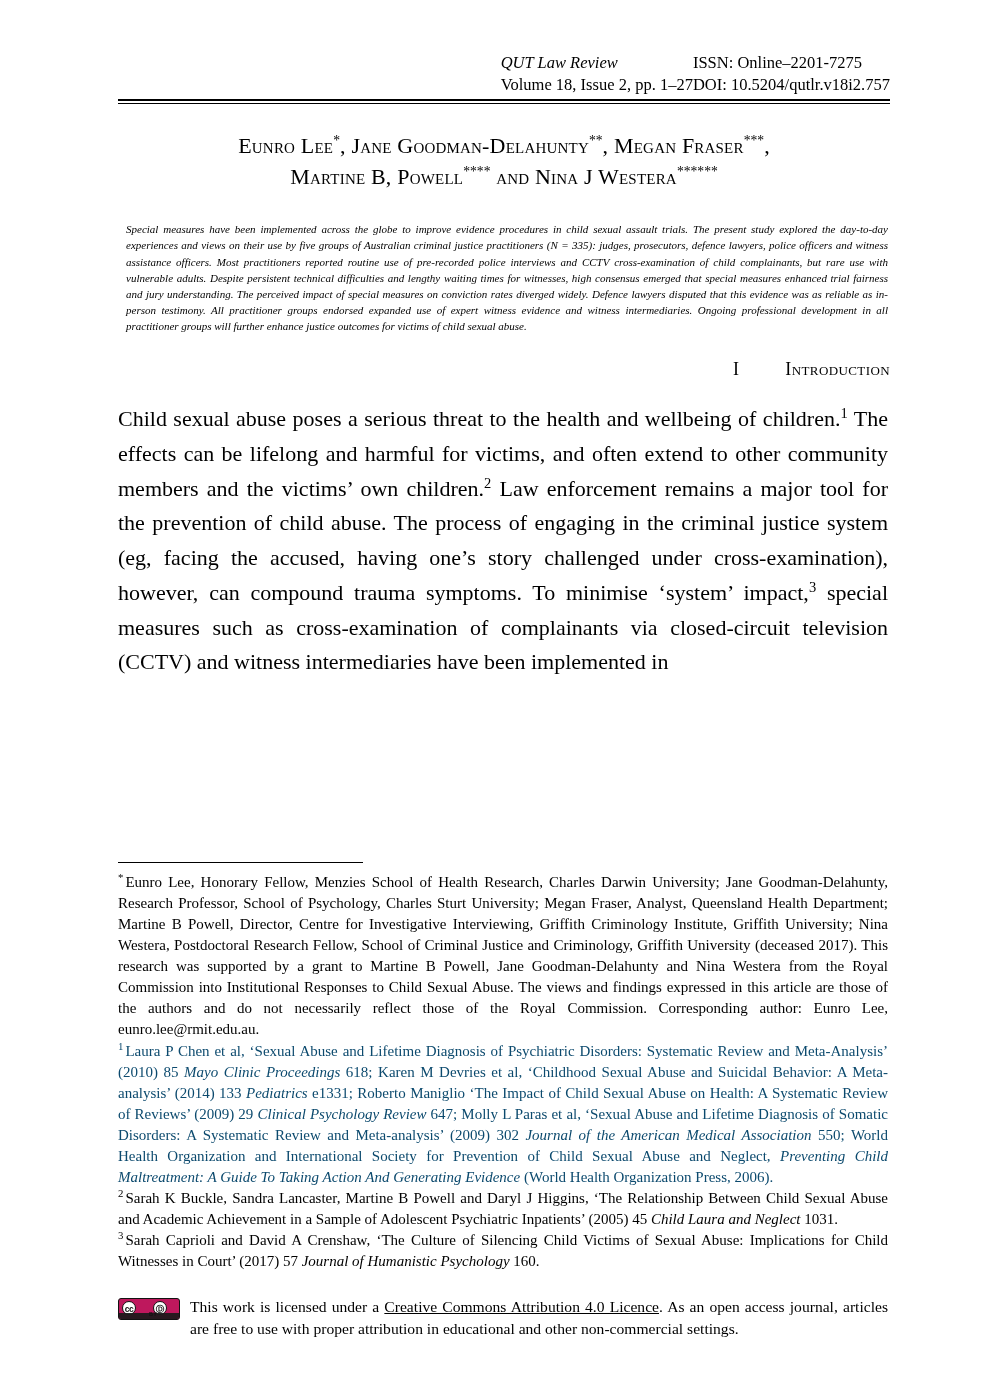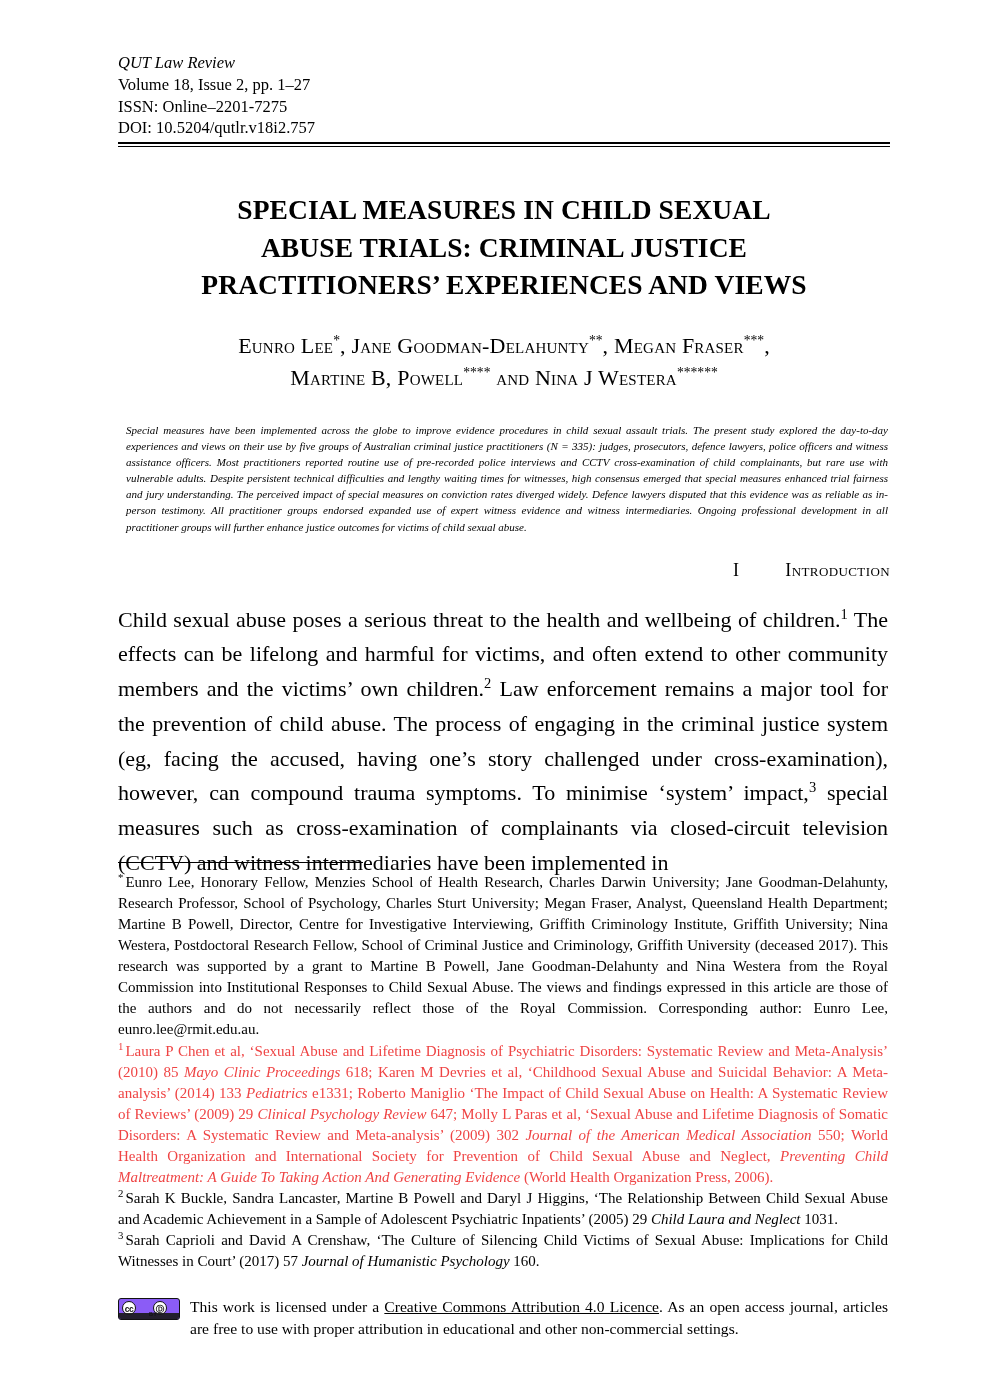--- a/index.html
+++ b/index.html
@@ -24,21 +24,20 @@
   }
 
   
   .running-head {
     display: flex;
     justify-content: flex-end;
     align-items: flex-start;
     font-size: 16.5px;
     line-height: 1.32;
     padding-bottom: 3px;
-    flex-direction: column;
   }
   .rh-left, .rh-right {
     white-space: nowrap;
   }
   .rh-journal {
     font-style: italic;
   }
   .rh-line2 { }
   .header-rule {
     border-top: 2.2px solid #000;
@@ -140,39 +139,39 @@
     text-justify: inter-word;
     margin-bottom: 0px;
   }
   .fn sup.fnmark {
     font-size: 0.72em;
     vertical-align: super;
     line-height: 0;
     margin-right: 2px;
   }
   .fn i, .fn em { font-style: italic; }
-  .fn-linked { color: #ef4444; }
+  .fn-linked { color: #0c4a6e; }
 
   
   .licence {
     position: absolute;
     left: 118px;
     top: 1296px;
     width: 770px;
     font-size: 15.6px;
     line-height: 1.43;
     text-align: justify;
     text-justify: inter-word;
   }
   .cc-badge {
     float: left;
     width: 62px;
     height: 22px;
     margin: 2px 10px 0 0;
-    background: #8b5cf6;
+    background: #be185d;
     border: 1.4px solid #121212;
     border-radius: 3px;
     position: relative;
     box-sizing: border-box;
   }
   .cc-badge .cc-circle,
   .cc-badge .by-circle {
     position: absolute;
     top: 2px;
     width: 14px;
@@ -222,25 +221,20 @@
       <div class="rh-journal">QUT Law Review</div>
       <div class="rh-line2">Volume 18, Issue 2, pp. 1–27</div>
     </div>
     <div class="rh-right">
       <div>ISSN: Online–2201-7275</div>
       <div>DOI: 10.5204/qutlr.v18i2.757</div>
     </div>
   </div>
   <div class="header-rule"></div>
 
-  <h1 class="title">
-    <span class="title-line">SPECIAL MEASURES IN CHILD SEXUAL</span>
-    <span class="title-line">ABUSE TRIALS: CRIMINAL JUSTICE</span>
-    <span class="title-line">PRACTITIONERS’ EXPERIENCES AND VIEWS</span>
-  </h1>
 
   <div class="authors">
     <span class="author-line"><span>Eunro Lee</span><sup>*</sup><span>, Jane Goodman-Delahunty</span><sup>**</sup><span>, Megan Fraser</span><sup>***</sup><span>,</span></span>
     <span class="author-line"><span>Martine B, Powell</span><sup>****</sup><span> and Nina J Westera</span><sup>******</sup></span>
   </div>
 
   <div class="abstract">Special measures have been implemented across the globe to improve evidence procedures in child sexual assault trials. The present study explored the day-to-day experiences and views on their use by five groups of Australian criminal justice practitioners (N = 335): judges, prosecutors, defence lawyers, police officers and witness assistance officers. Most practitioners reported routine use of pre-recorded police interviews and CCTV cross-examination of child complainants, but rare use with vulnerable adults. Despite persistent technical difficulties and lengthy waiting times for witnesses, high consensus emerged that special measures enhanced trial fairness and jury understanding. The perceived impact of special measures on conviction rates diverged widely. Defence lawyers disputed that this evidence was as reliable as in-person testimony. All practitioner groups endorsed expanded use of expert witness evidence and witness intermediaries. Ongoing professional development in all practitioner groups will further enhance justice outcomes for victims of child sexual abuse.</div>
 
   <div class="section-heading">
     <span class="sec-num">I</span><span class="sec-title">Introduction</span>
@@ -248,21 +242,21 @@
 
   <div class="body-text"><span>Child sexual abuse poses a serious threat to the health and wellbeing of children.</span><sup>1</sup><span> The effects can be lifelong and harmful for victims, and often extend to other community members and the victims’ own children.</span><sup>2</sup><span> Law enforcement remains a major tool for the prevention of child abuse. The process of engaging in the criminal justice system (eg, facing the accused, having one’s story challenged under cross-examination), however, can compound trauma symptoms. To minimise ‘system’ impact,</span><sup>3</sup><span> special measures such as cross-examination of complainants via closed-circuit television (CCTV) and witness intermediaries have been implemented in</span></div>
 
   <div class="footnote-area">
     <div class="fn-rule"></div>
 
     <div class="fn"><sup class="fnmark">*</sup><span>Eunro Lee, Honorary Fellow, Menzies School of Health Research, Charles Darwin University;  Jane Goodman-Delahunty, Research Professor, School of Psychology, Charles Sturt University; Megan Fraser, Analyst, Queensland Health Department; Martine B Powell, Director, Centre for Investigative Interviewing, Griffith Criminology Institute, Griffith University; Nina Westera, Postdoctoral Research Fellow, School of Criminal Justice and Criminology, Griffith University (deceased 2017). This research was supported by a grant to Martine B Powell, Jane Goodman-Delahunty and Nina Westera from the Royal Commission into Institutional Responses to Child Sexual Abuse. The views and findings expressed in this article are those of the authors and do not necessarily reflect those of the Royal Commission. Corresponding author: Eunro Lee, eunro.lee@rmit.edu.au.</span></div>
 
     <div class="fn fn-linked"><sup class="fnmark">1</sup><span>Laura P Chen et al, ‘Sexual Abuse and Lifetime Diagnosis of Psychiatric Disorders: Systematic Review and Meta-Analysis’ (2010) 85 </span><i>Mayo Clinic Proceedings</i><span> 618; Karen M Devries et al, ‘Childhood Sexual Abuse and Suicidal Behavior: A Meta-analysis’ (2014) 133 </span><i>Pediatrics</i><span> e1331; Roberto Maniglio ‘The Impact of Child Sexual Abuse on Health: A Systematic Review of Reviews’ (2009) 29 </span><i>Clinical Psychology Review</i><span> 647; Molly L Paras et al, ‘Sexual Abuse and Lifetime Diagnosis of Somatic Disorders: A Systematic Review and Meta-analysis’ (2009) 302 </span><i>Journal of the American Medical Association</i><span> 550; World Health Organization and International Society for Prevention of Child Sexual Abuse and Neglect, </span><i>Preventing Child Maltreatment: A Guide To Taking Action And Generating Evidence</i><span> (World Health Organization Press, 2006).</span></div>
 
-    <div class="fn"><sup class="fnmark">2</sup><span>Sarah K Buckle, Sandra Lancaster, Martine B Powell and Daryl J Higgins, ‘The Relationship Between Child Sexual Abuse and Academic Achievement in a Sample of Adolescent Psychiatric Inpatients’ (2005) 29 </span><i>Child Laura and Neglect</i><span> 1031.</span></div>
+    <div class="fn"><sup class="fnmark">2</sup><span>Sarah K Buckle, Sandra Lancaster, Martine B Powell and Daryl J Higgins, ‘The Relationship Between Child Sexual Abuse and Academic Achievement in a Sample of Adolescent Psychiatric Inpatients’ (2005) 45 </span><i>Child Laura and Neglect</i><span> 1031.</span></div>
 
     <div class="fn"><sup class="fnmark">3</sup><span>Sarah Caprioli and David A Crenshaw, ‘The Culture of Silencing Child Victims of Sexual Abuse: Implications for Child Witnesses in Court’ (2017) 57 </span><i>Journal of Humanistic Psychology</i><span> 160.</span></div>
   </div>
 
   <div class="licence">
     <span class="cc-badge">
       <span class="cc-circle">cc</span>
       <span class="by-circle">Ⓓ</span>
       <span class="badge-bar"></span>
       <span class="by-label">BY</span>

